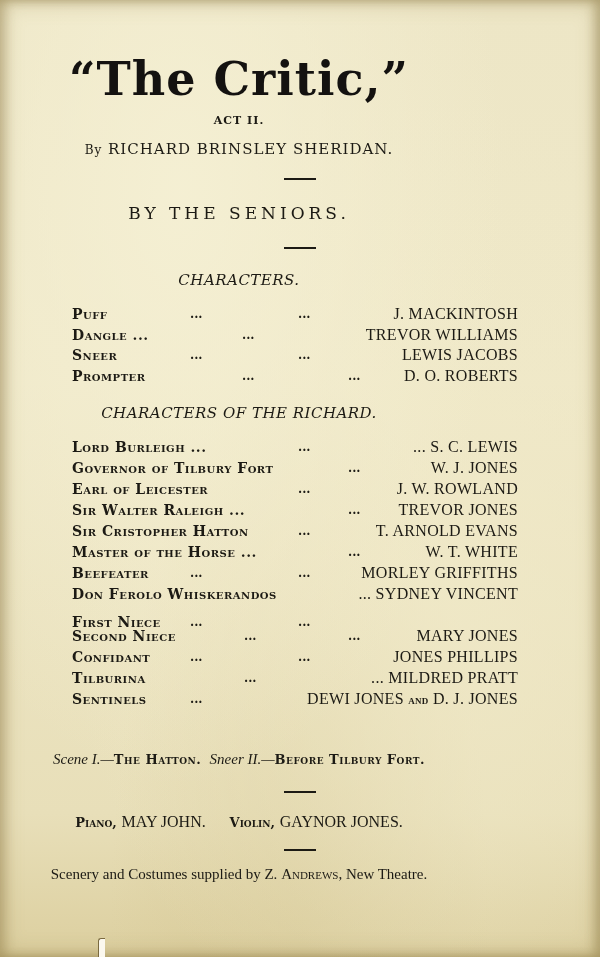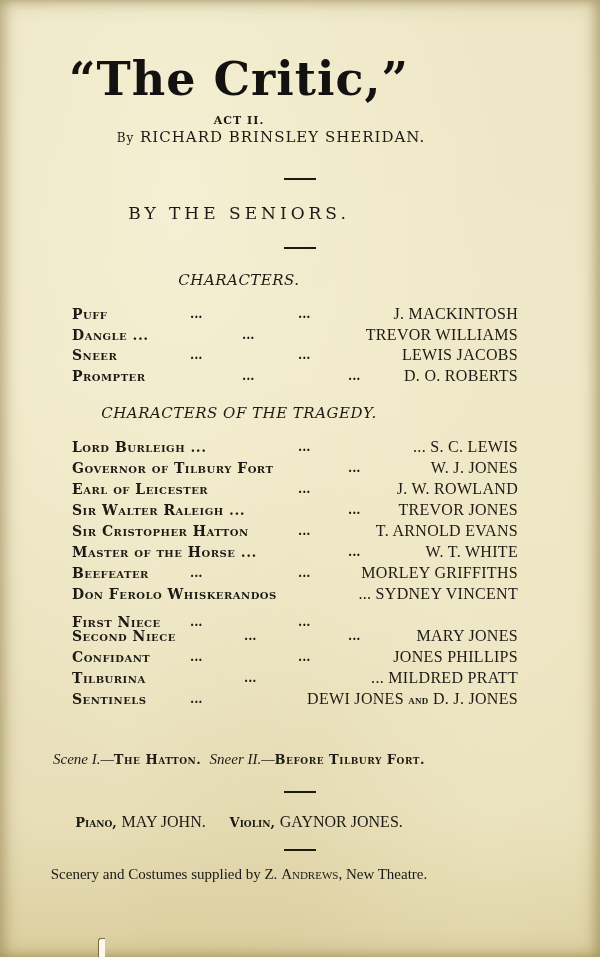--- a/index.html
+++ b/index.html
@@ -24,21 +24,21 @@
 
     .title {
       top: 52px;
       font-family: "DejaVu Serif", serif;
       font-weight: bold;
       font-size: 46px;
       letter-spacing: 1px;
       color: #141210;
     }
     .act { top: 114px; font-size: 11px; letter-spacing: 1px; font-weight: bold; }
-    .author { top: 128px; font-size: 15px; letter-spacing: 1px; padding-left: 32px; }
+    .author { top: 140px; font-size: 15px; letter-spacing: 1px; }
     .author .sc { font-size: 12px; }
 
     .rule {
       position: absolute; left: 284px; width: 32px; height: 2px; background: #1c1a14;
     }
 
     .seniors { top: 203px; font-size: 17px; letter-spacing: 4px; }
 
     .sec-head { font-style: italic; font-size: 15px; letter-spacing: 0.5px; text-align: center; }
     .chars-head { top: 271px; }
@@ -114,21 +114,21 @@
     <span class="dots" style="left:226px">...</span>
     <span class="actor">LEWIS JACOBS</span>
   </div>
   <div class="row" style="top:366px">
     <span class="role">Prompter</span>
     <span class="dots" style="left:170px">...</span>
     <span class="dots" style="left:276px">...</span>
     <span class="actor">D. O. ROBERTS</span>
   </div>
 
-  <div class="abs center sec-head tragedy-head">CHARACTERS OF THE TRAGEDY.</div>
+  <div class="abs center sec-head tragedy-head">CHARACTERS OF THE RICHARD.</div>
 
   <div class="row" style="top:437px">
     <span class="role">Lord Burleigh ...</span>
     <span class="dots" style="left:226px">...</span>
     <span class="actor">... S. C. LEWIS</span>
   </div>
   <div class="row" style="top:458px">
     <span class="role">Governor of Tilbury Fort</span>
     <span class="dots" style="left:276px">...</span>
     <span class="actor">W. J. JONES</span>

